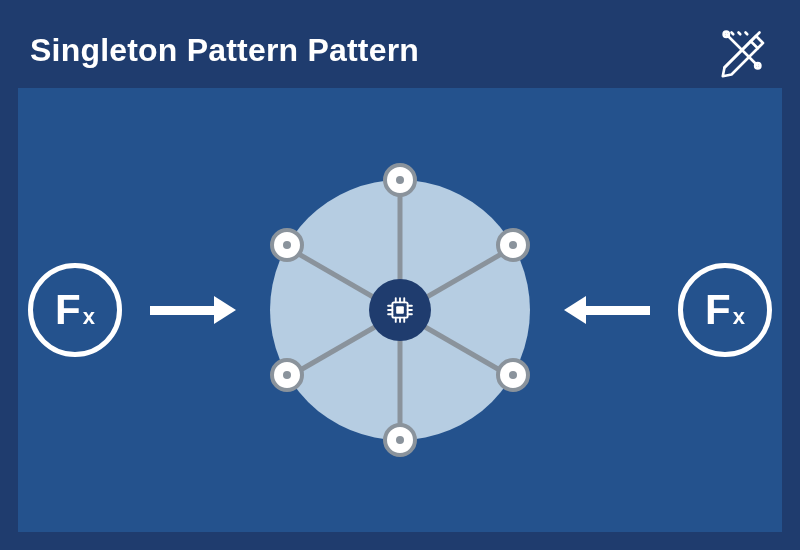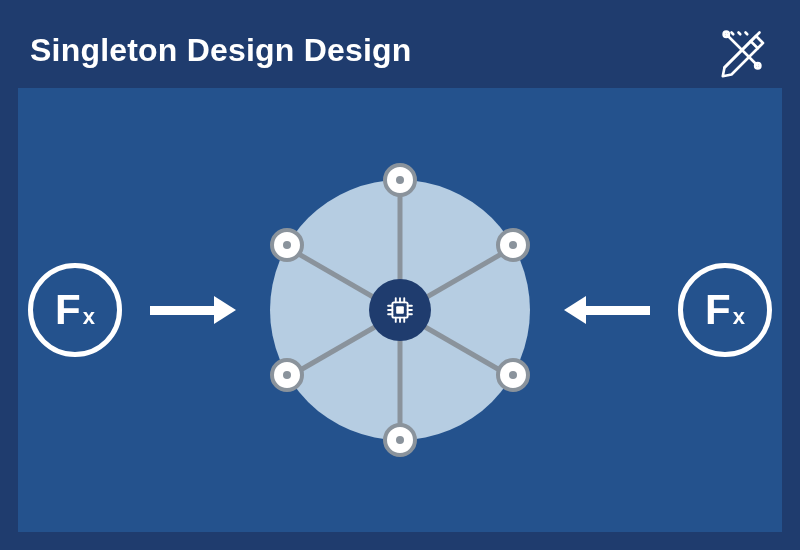--- a/index.html
+++ b/index.html
@@ -138,21 +138,21 @@
     width: 0; height: 0;
     border-top: 14px solid transparent;
     border-bottom: 14px solid transparent;
     border-right: 22px solid #ffffff;
   }
 </style>
 </head>
 <body>
 
 <div class="header">
-  <h1 class="title">Singleton Design Design</h1>
+  <h1 class="title">Singleton Pattern Pattern</h1>
   <div class="header-icon">
     <svg viewBox="0 0 64 64" width="56" height="56" fill="none" stroke="#ffffff" stroke-width="3" stroke-linecap="round" stroke-linejoin="round">
       <path d="M12 52 L42 22 L50 30 L20 60 L10 62 Z"></path>
       <path d="M42 22 L48 16 L56 24 L50 30"></path>
       <path d="M52 12 L12 52"></path>
       <path d="M14 14 L50 50"></path>
       <circle cx="14" cy="14" r="3"></circle>
       <circle cx="50" cy="50" r="3"></circle>
       <path d="M20 12 L22 14 M28 12 L30 14 M36 12 L38 14"></path>
     </svg>

